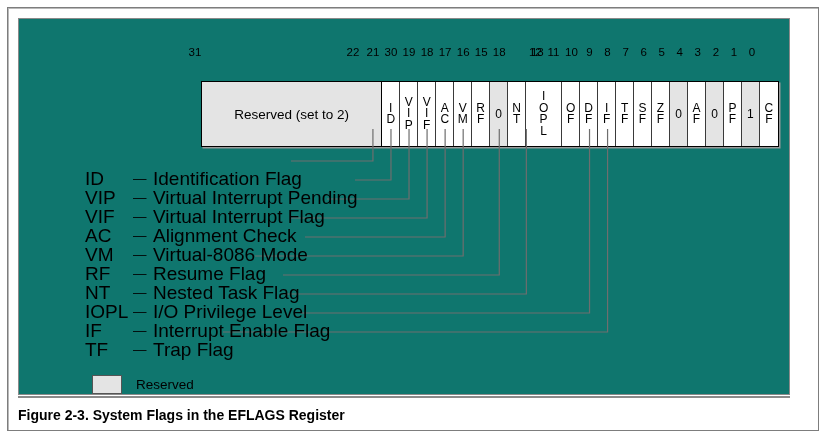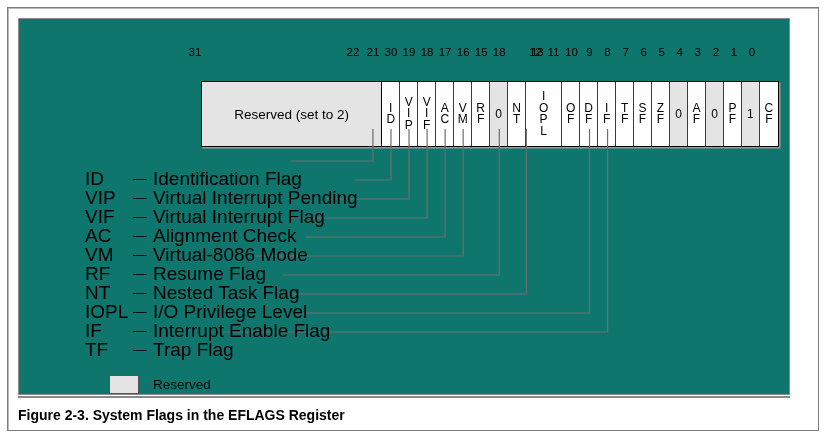--- a/index.html
+++ b/index.html
@@ -132,21 +132,21 @@
   .leaders {
     position: absolute;
     left: 0; top: 0;
     width: 772px; height: 377px;
     pointer-events: none;
   }
 
   
   .reserved-key {
     position: absolute;
-    left: 90px; top: 356px;
+    left: 73px; top: 356px;
     display: flex;
     align-items: center;
   }
   .swatch {
     width: 30px; height: 19px;
     background: #e4e4e4;
     border: 1px solid #555;
     box-sizing: border-box;
   }
   .swatch-label {

